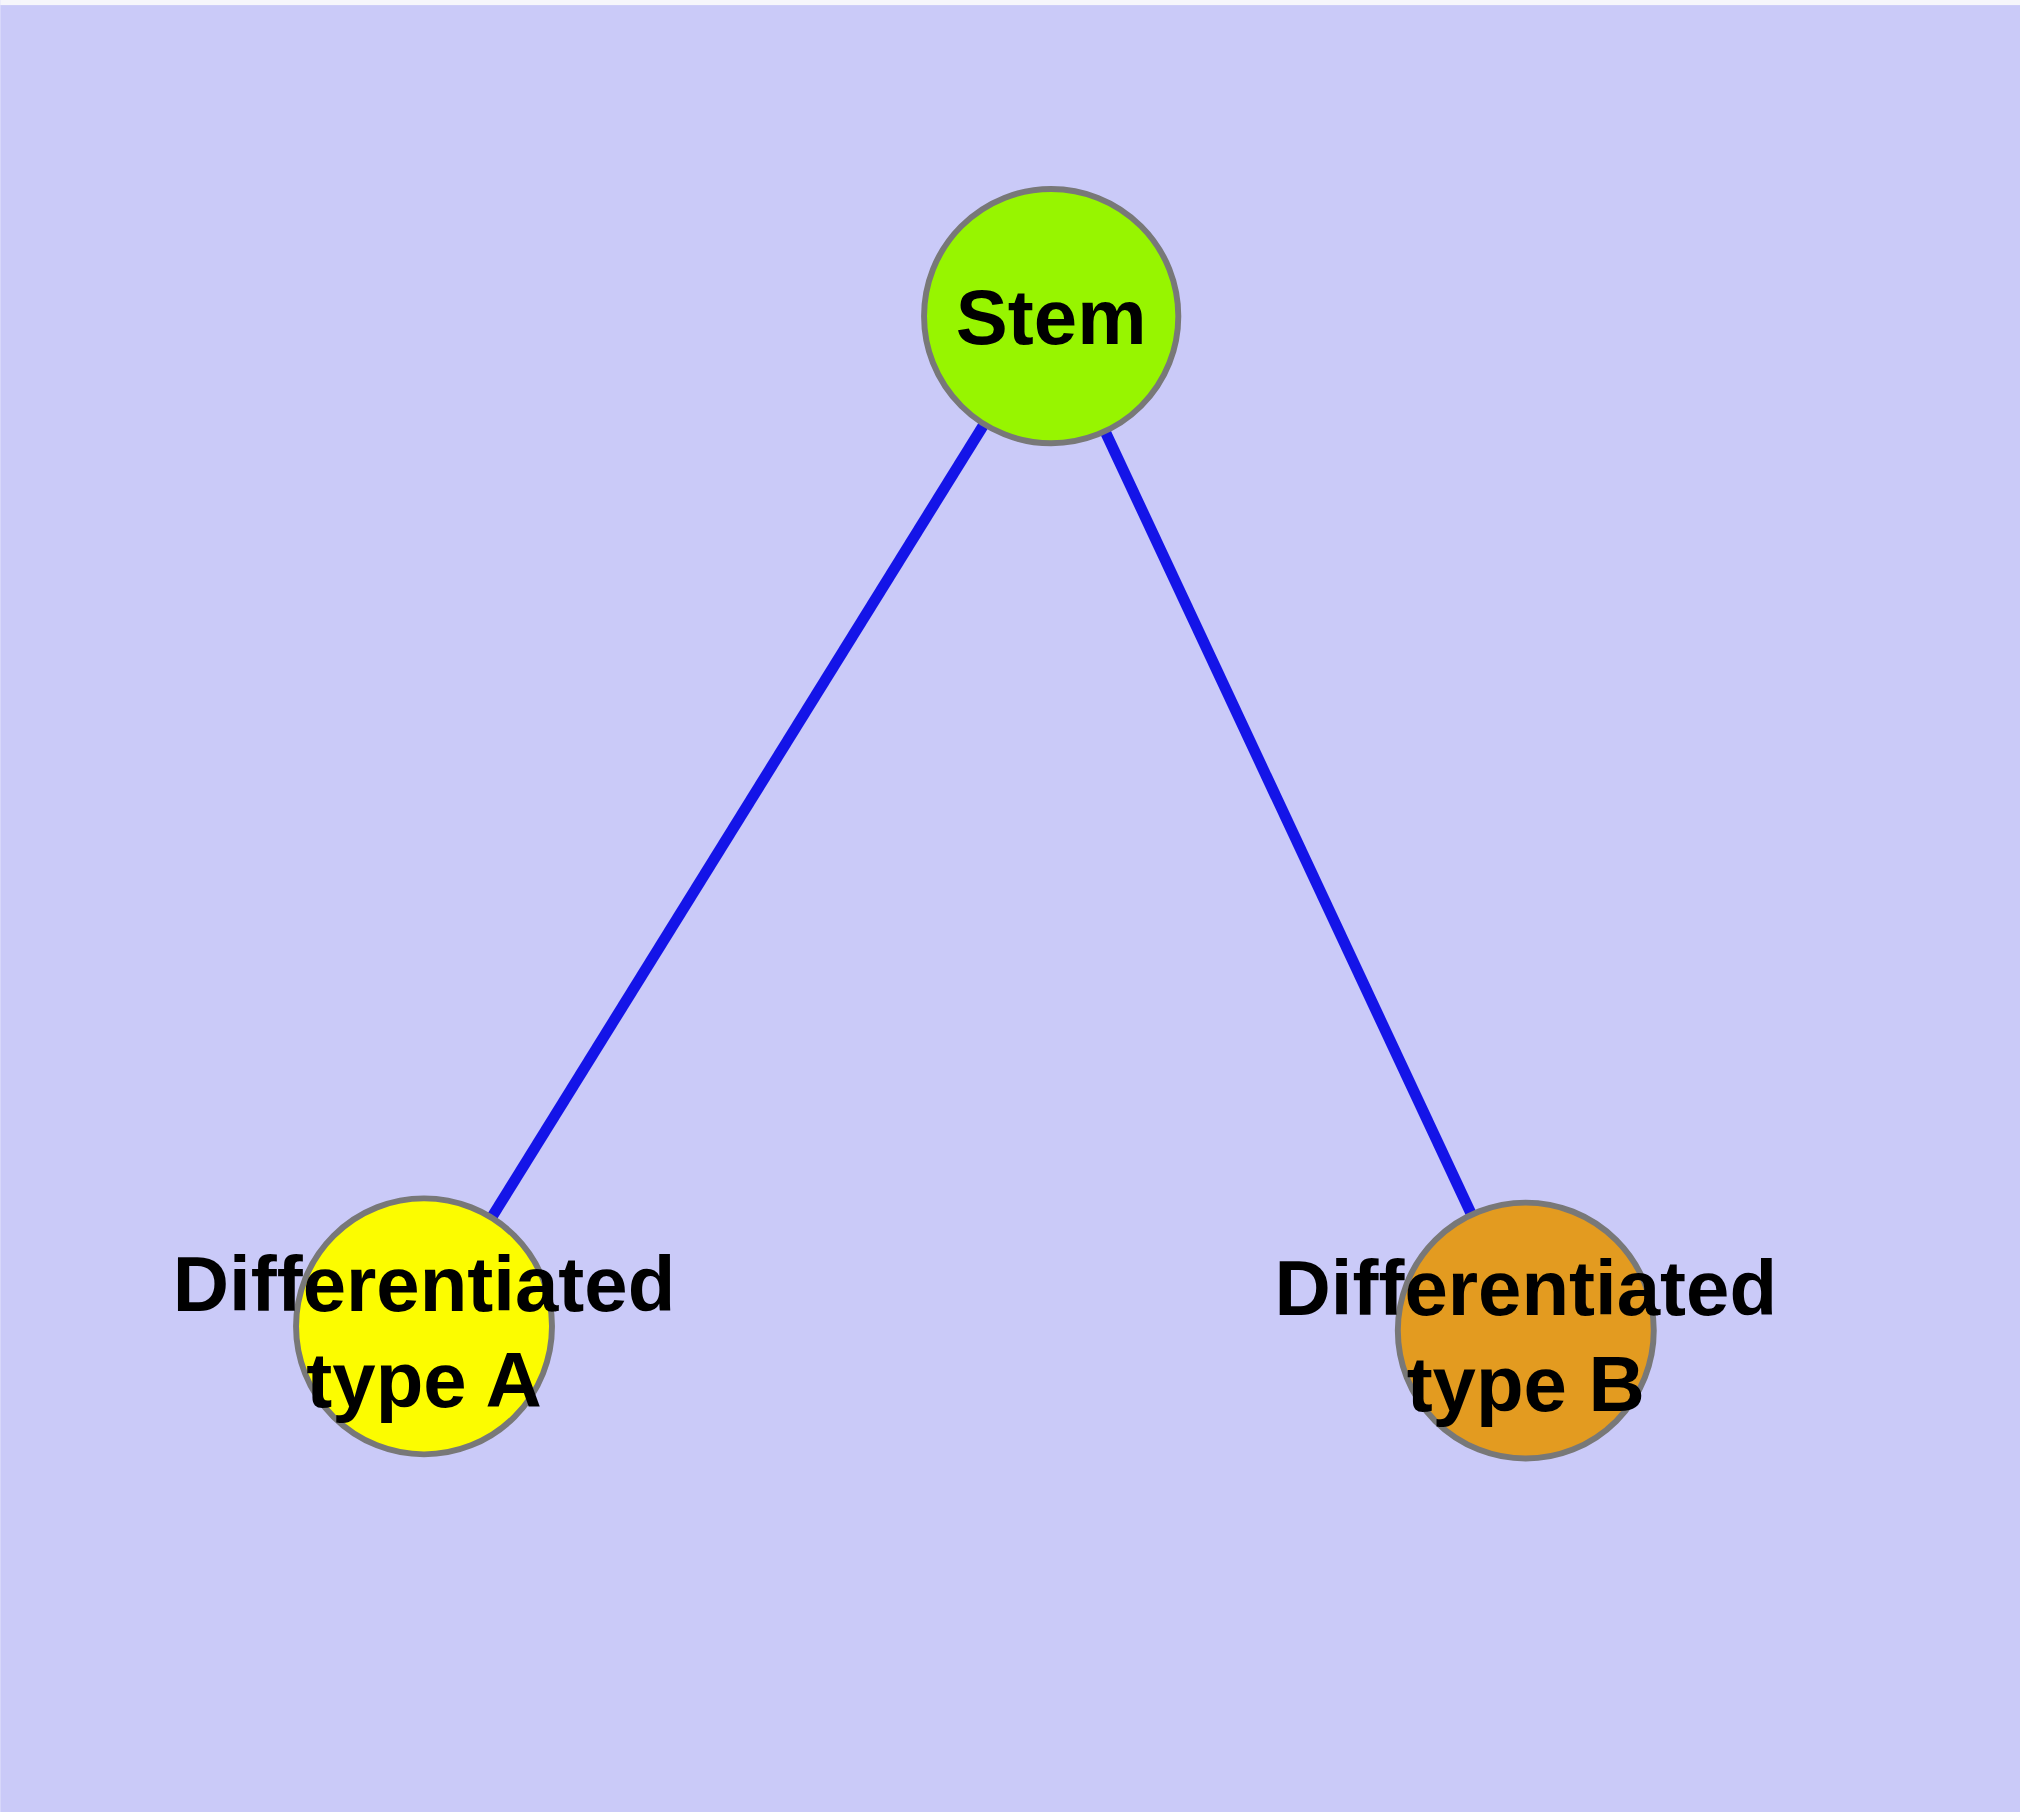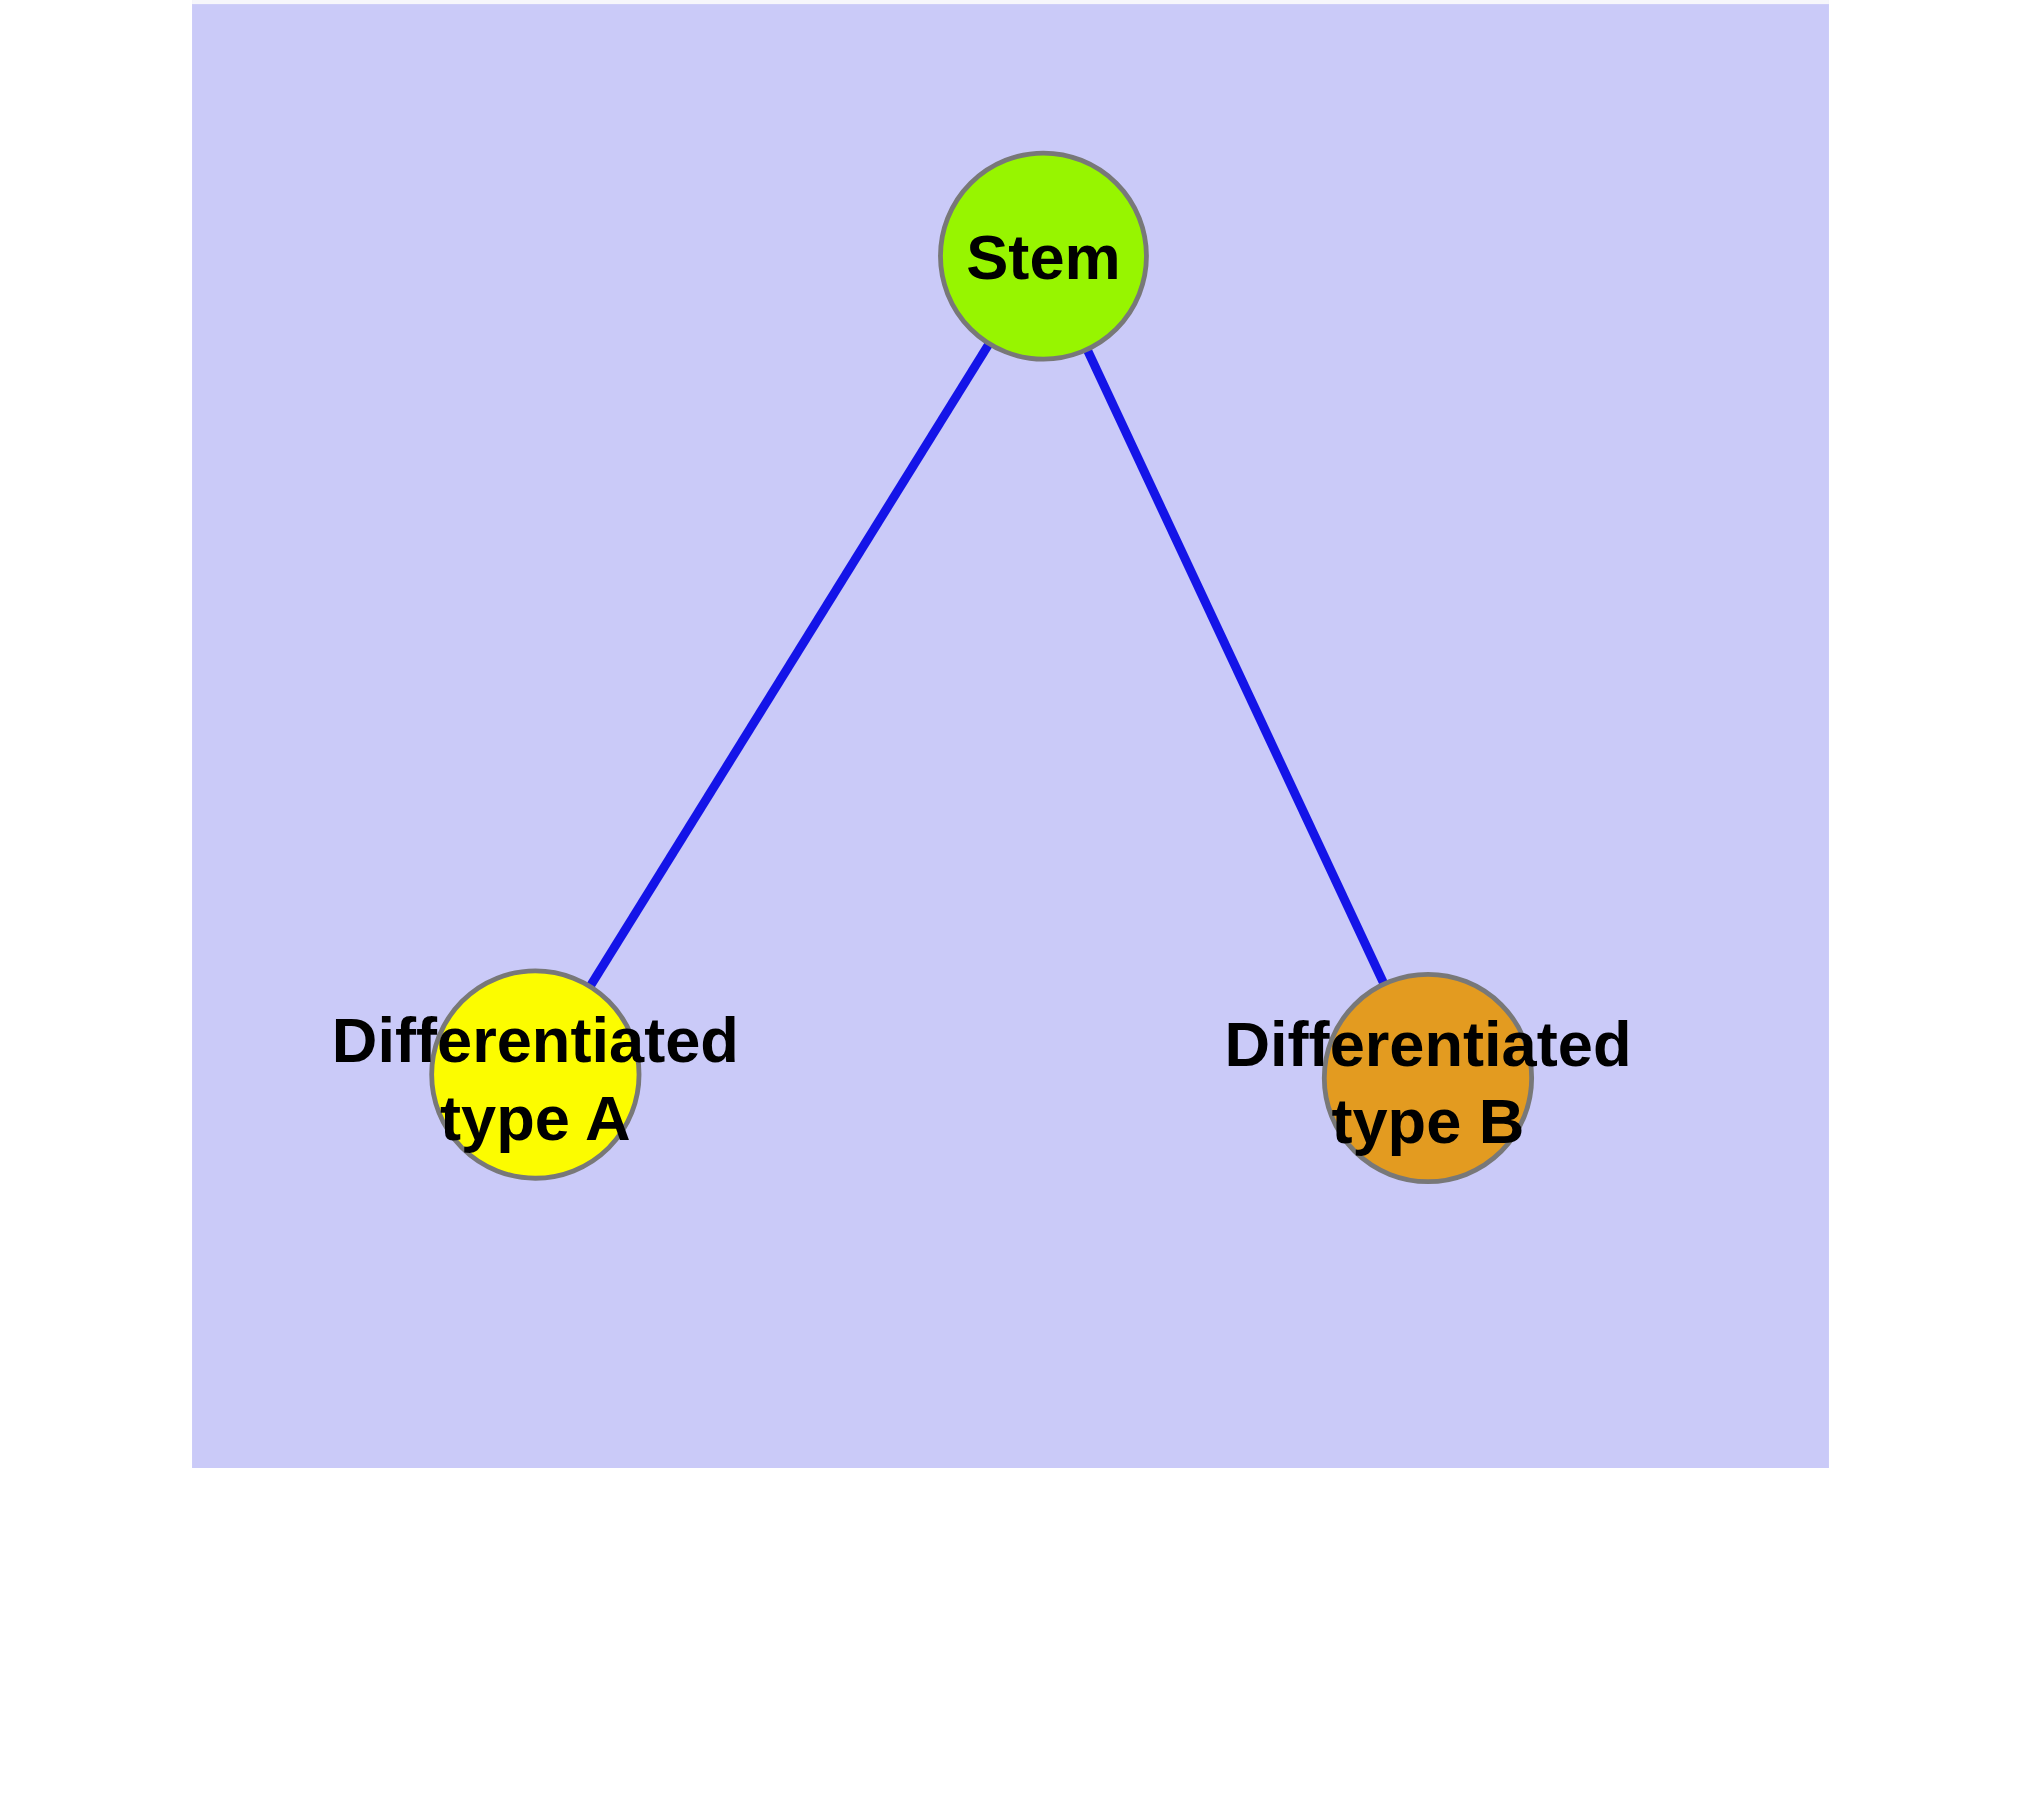--- a/index.html
+++ b/index.html
@@ -2,24 +2,23 @@
 <html style="font-size:13.6px"><head>
 <meta charset="utf-8">
 <style>
   html, body {
     margin: 0;
     padding: 0;
     background: #ffffff;
   }
   .stage {
     width: 2021px;
-    height: 1468px;
+    height: 1812px;
     position: relative;
     overflow: hidden;
-    border-radius: 23px;
   }
   svg {
     display: block;
     width: 100%;
     height: 100%;
   }
   .graph-edge {
     stroke-width: 13px;
     fill: none;
   }

